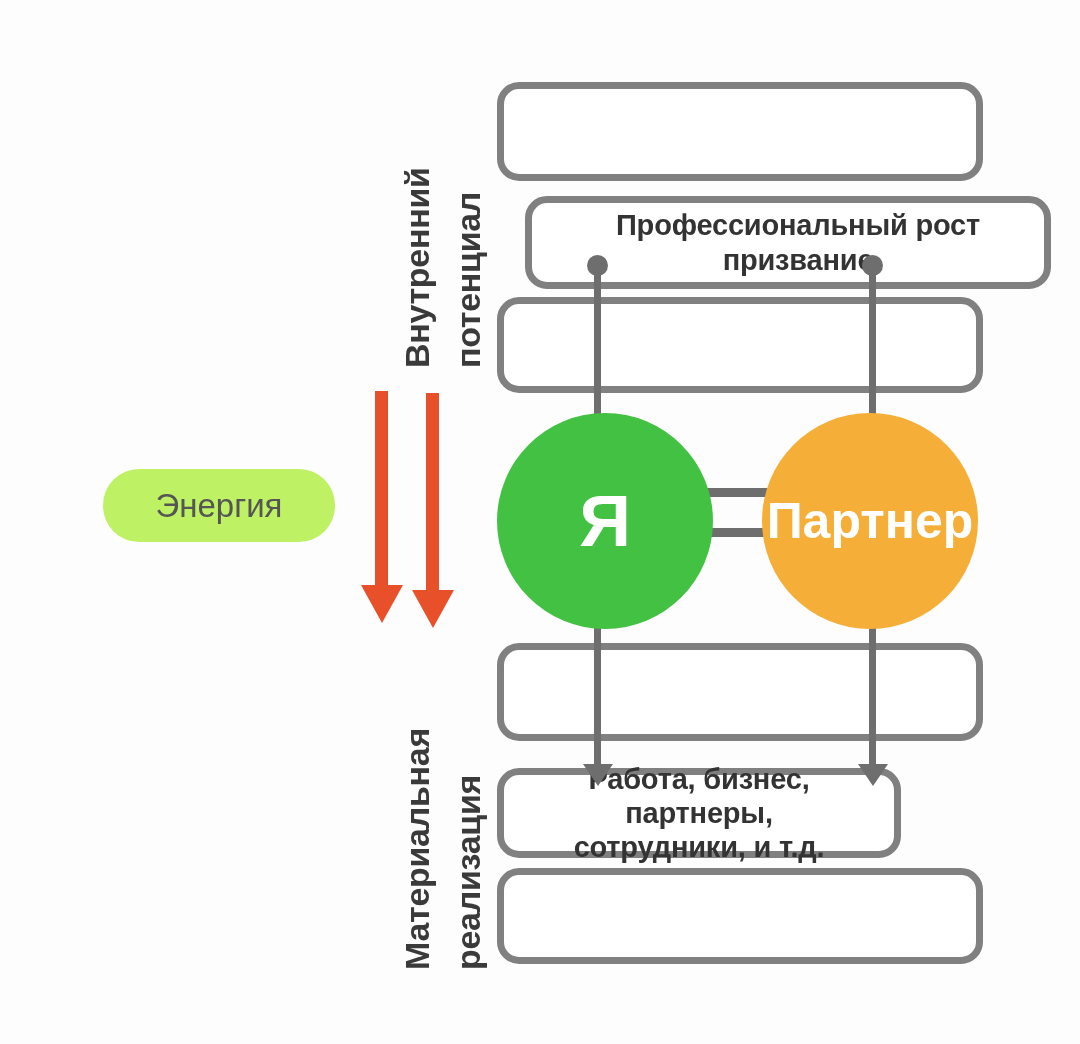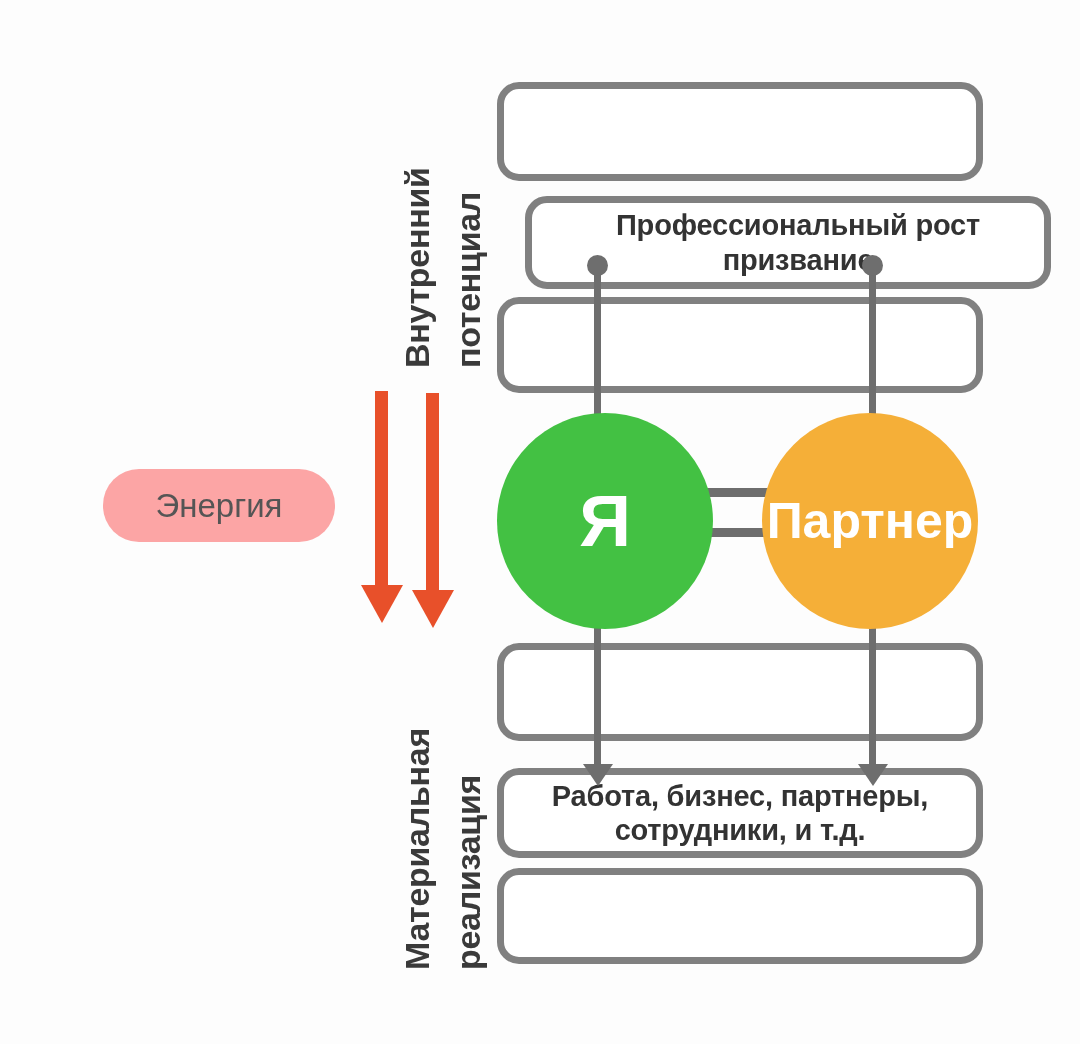--- a/index.html
+++ b/index.html
@@ -153,21 +153,21 @@
   #vlabel-mat-1   { left: 398px; top: 970px; }
   #vlabel-mat-2   { left: 449px; top: 970px; }
 
   
   #energy-badge {
     position: absolute;
     left: 103px;
     top: 469px;
     width: 232px;
     height: 73px;
-    background: #fca5a5;
+    background: #bef264;
     border-radius: 36px;
     display: flex;
     align-items: center;
     justify-content: center;
     color: #555555;
     font-size: 33px;
     z-index: 4;
   }
 </style>
 </head>
@@ -199,21 +199,21 @@
   </div>
 
   <div class="box" style="left:497px; top:297px; width:486px; height:96px;">
     <span class="box-text"></span>
   </div>
 
   <div class="box" style="left:497px; top:643px; width:486px; height:98px;">
     <span class="box-text"></span>
   </div>
 
-  <div class="box" style="left:497px; top:768px; width:486px; height:90px;">
+  <div class="box" style="left:497px; top:768px; width:404px; height:90px;">
     <span class="box-text">Работа, бизнес, партнеры,
 сотрудники, и т.д.</span>
   </div>
 
   <div class="box" style="left:497px; top:868px; width:486px; height:96px;">
     <span class="box-text"></span>
   </div>
 
   <div class="conn-line" id="conn-left-line"></div>
   <div class="conn-dot" id="conn-left-dot"></div>

